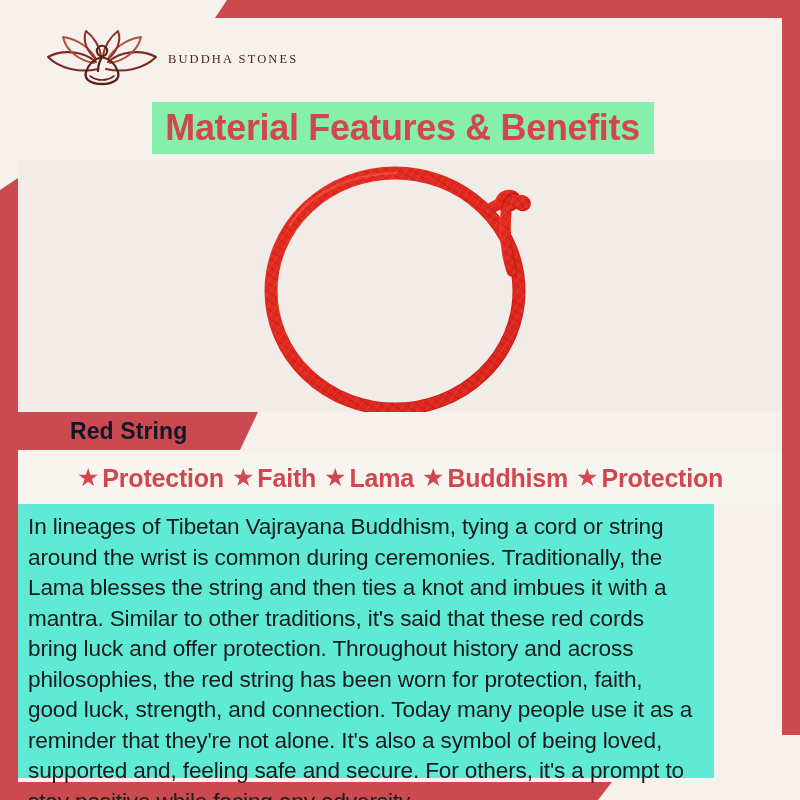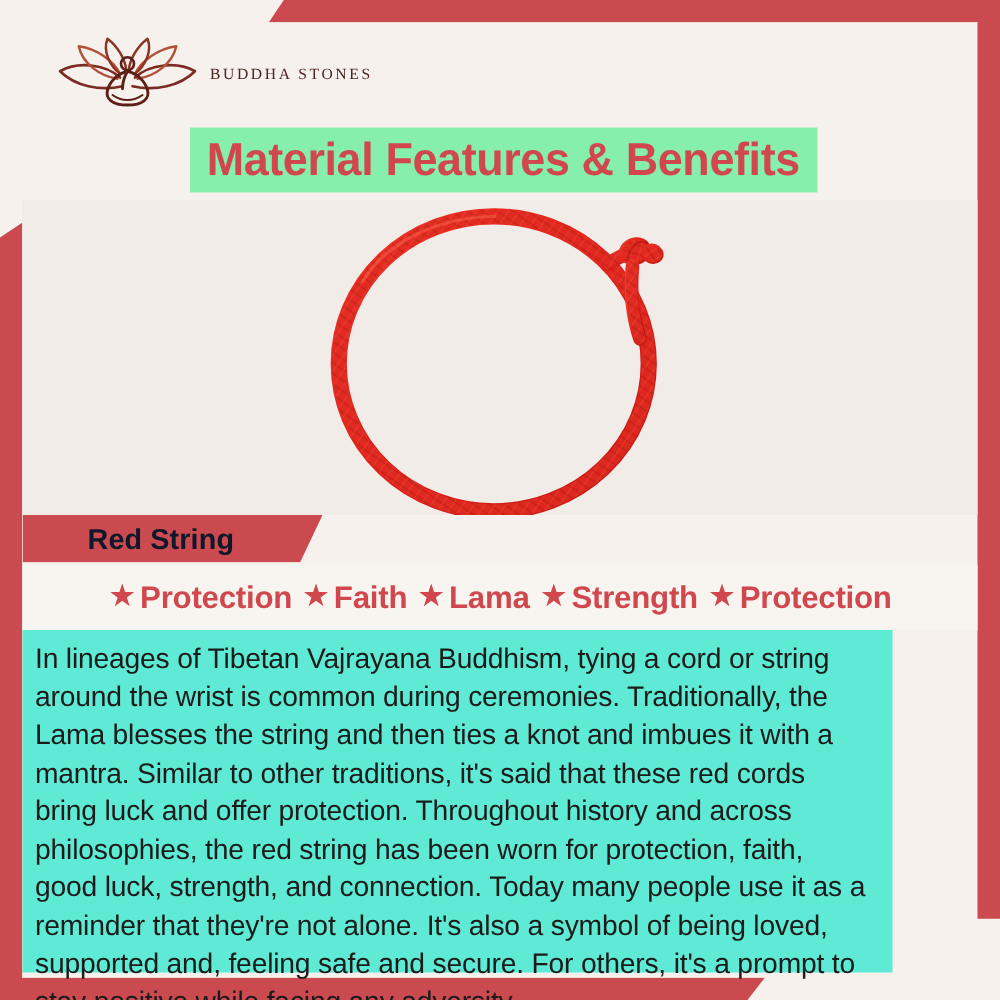--- a/index.html
+++ b/index.html
@@ -294,21 +294,21 @@
     <div class="feature">
       <span class="star">★</span>
       <span class="feature-label">Faith</span>
     </div>
     <div class="feature">
       <span class="star">★</span>
       <span class="feature-label">Lama</span>
     </div>
     <div class="feature">
       <span class="star">★</span>
-      <span class="feature-label">Strength</span>
+      <span class="feature-label">Buddhism</span>
     </div>
     <div class="feature">
       <span class="star">★</span>
       <span class="feature-label">Protection</span>
     </div>
   </div>
 
   <div class="body-panel">
     <p class="body-text">In lineages of Tibetan Vajrayana Buddhism, tying a cord or string around the wrist is common during ceremonies. Traditionally, the Lama blesses the string and then ties a knot and imbues it with a mantra. Similar to other traditions, it's said that these red cords bring luck and offer protection. Throughout history and across philosophies, the red string has been worn for protection, faith, good luck, strength, and connection. Today many people use it as a reminder that they're not alone. It's also a symbol of being loved, supported and, feeling safe and secure. For others, it's a prompt to stay positive while facing any adversity.</p>
   </div>

